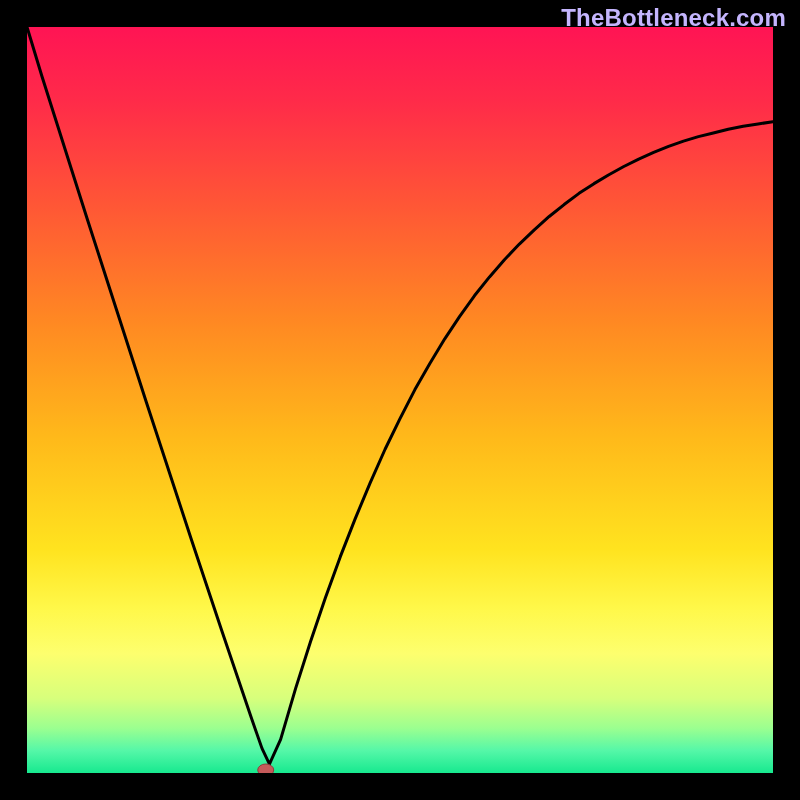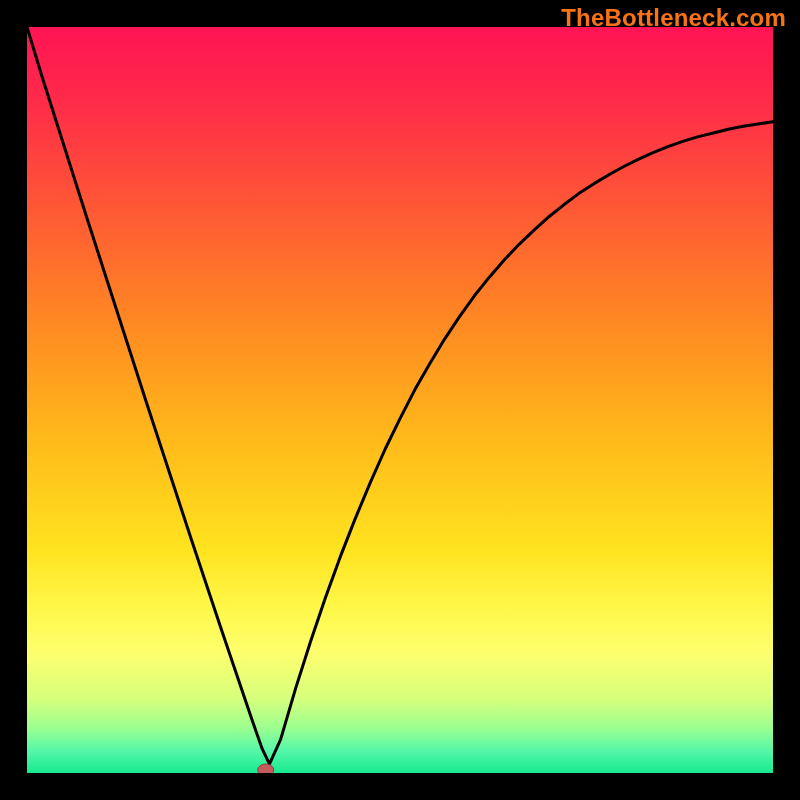--- a/index.html
+++ b/index.html
@@ -16,21 +16,21 @@
     width: 800px;
     height: 800px;
     background: #000;
   }
   .watermark {
     position: absolute;
     top: 4px;
     right: 14px;
     font-size: 24px;
     font-weight: 600;
-    color: #f97316;
+    color: #c4b5fd;
     letter-spacing: 0.2px;
     user-select: none;
   }
   .plot {
     position: absolute;
     left: 27px;
     top: 27px;
     width: 746px;
     height: 746px;
   }

